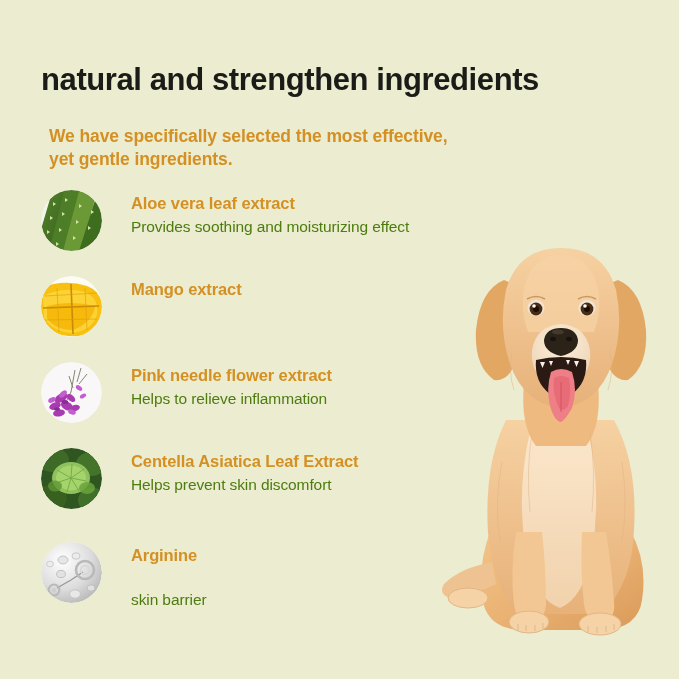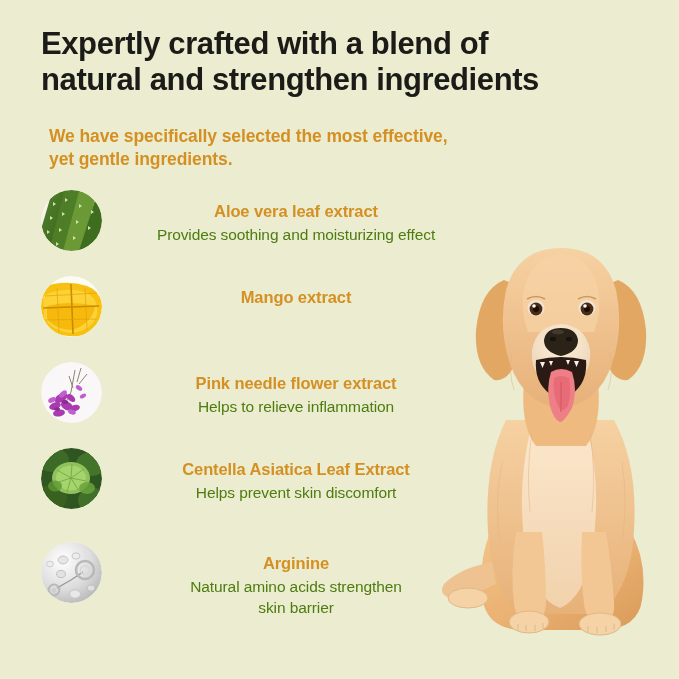--- a/index.html
+++ b/index.html
@@ -66,23 +66,22 @@
     width: 61px;
     height: 61px;
     border-radius: 50%;
     overflow: hidden;
   }
   .thumb svg { display: block; width: 61px; height: 61px; }
 
   .ingredient-text {
     position: absolute;
     left: 90px;
-    top: 11px;
+    top: 3px;
     width: 330px;
-    text-align: center;
   }
   .ing-name {
     font-size: 16.5px;
     line-height: 20px;
     font-weight: bold;
     color: #d49022;
     letter-spacing: -0.1px;
     white-space: nowrap;
   }
   .ing-desc {
@@ -103,21 +102,21 @@
   }
   .dog-photo svg { display: block; width: 250px; height: 420px; }
 </style>
 </head>
 <body>
 
 <div id="infographic">
 
   <div class="heading-block">
     <h1 class="headline">
-      <span>Expertly crafted with a blend of</span><br>
+      <br>
       <span>natural and strengthen ingredients</span>
     </h1>
     <p class="subhead">
       <span>We have specifically selected the most effective,</span><br>
       <span>yet gentle ingredients.</span>
     </p>
   </div>
 
   <div class="ingredient-list">
 
@@ -299,21 +298,21 @@
             <ellipse cx="20" cy="32" rx="4.4" ry="3.6" fill="#e2e2e2" stroke="#c0c0c0"></ellipse>
             <ellipse cx="34" cy="52" rx="5.4" ry="4.2" fill="#e8e8e8" stroke="#c5c5c5"></ellipse>
             <ellipse cx="50" cy="46" rx="4" ry="3.2" fill="#e0e0e0" stroke="#bdbdbd"></ellipse>
             <ellipse cx="9" cy="22" rx="3.4" ry="2.8" fill="#ededed" stroke="#cdcdcd"></ellipse>
           </g>
         </svg>
       </div>
       <div class="ingredient-text">
         <div class="ing-name">Arginine</div>
         <div class="ing-desc">
-          <span>Natural amino acids strengthen</span><br>
+          <br>
           <span>skin barrier</span>
         </div>
       </div>
     </div>
 
   </div>
 
   <div class="dog-photo">
     <svg viewBox="0 0 250 420">
       <defs>

